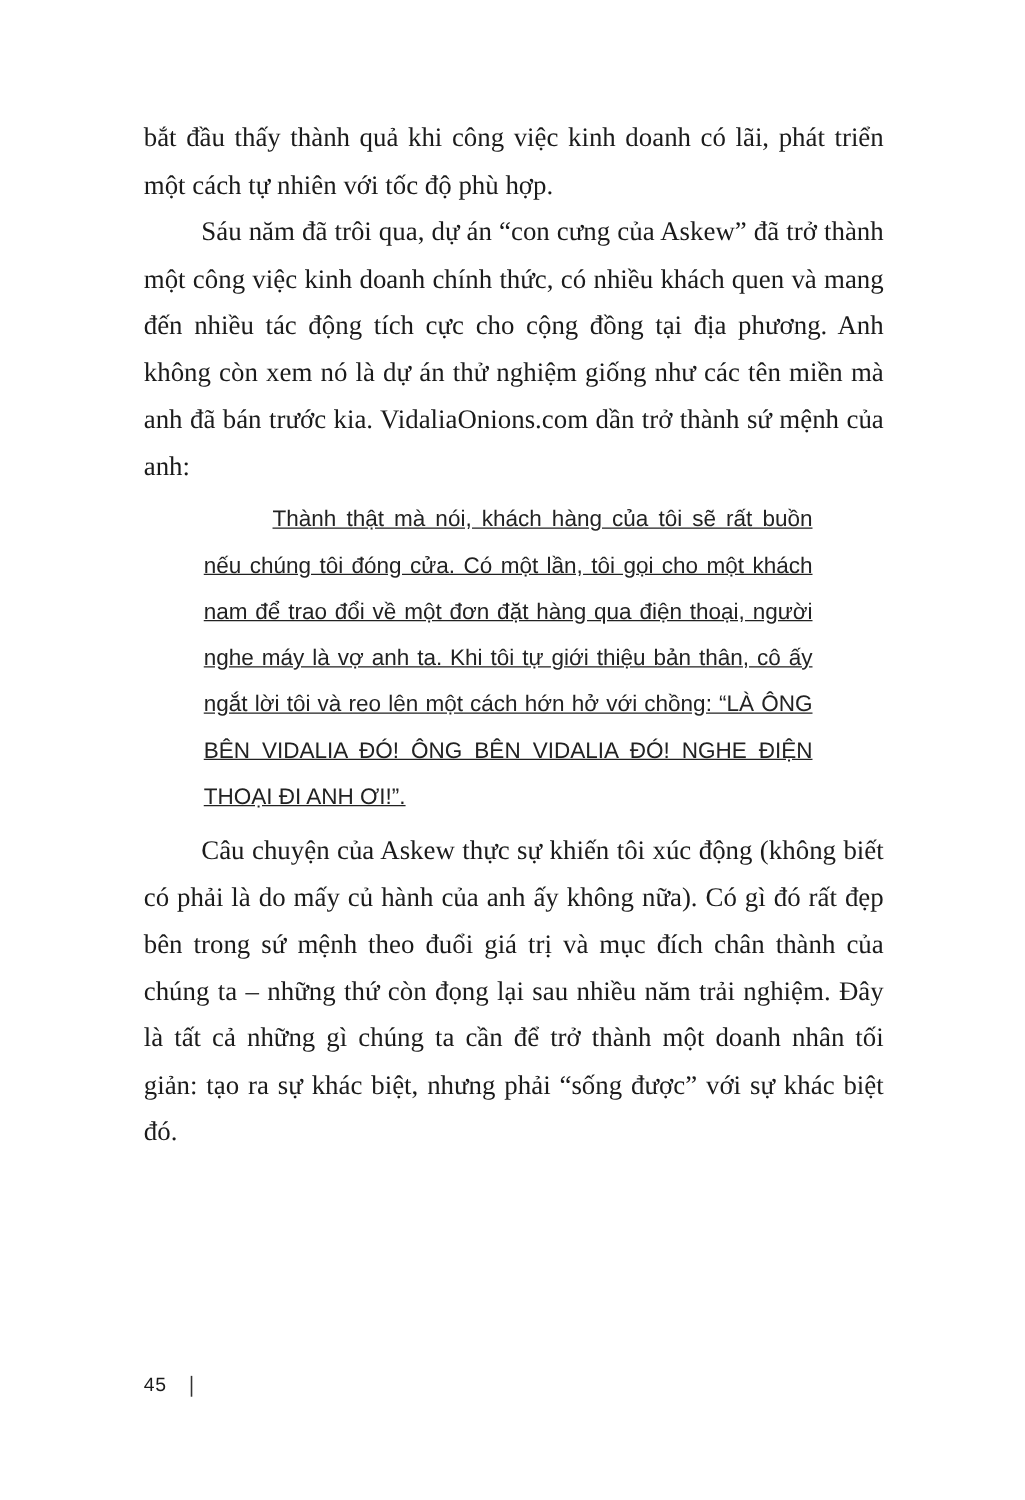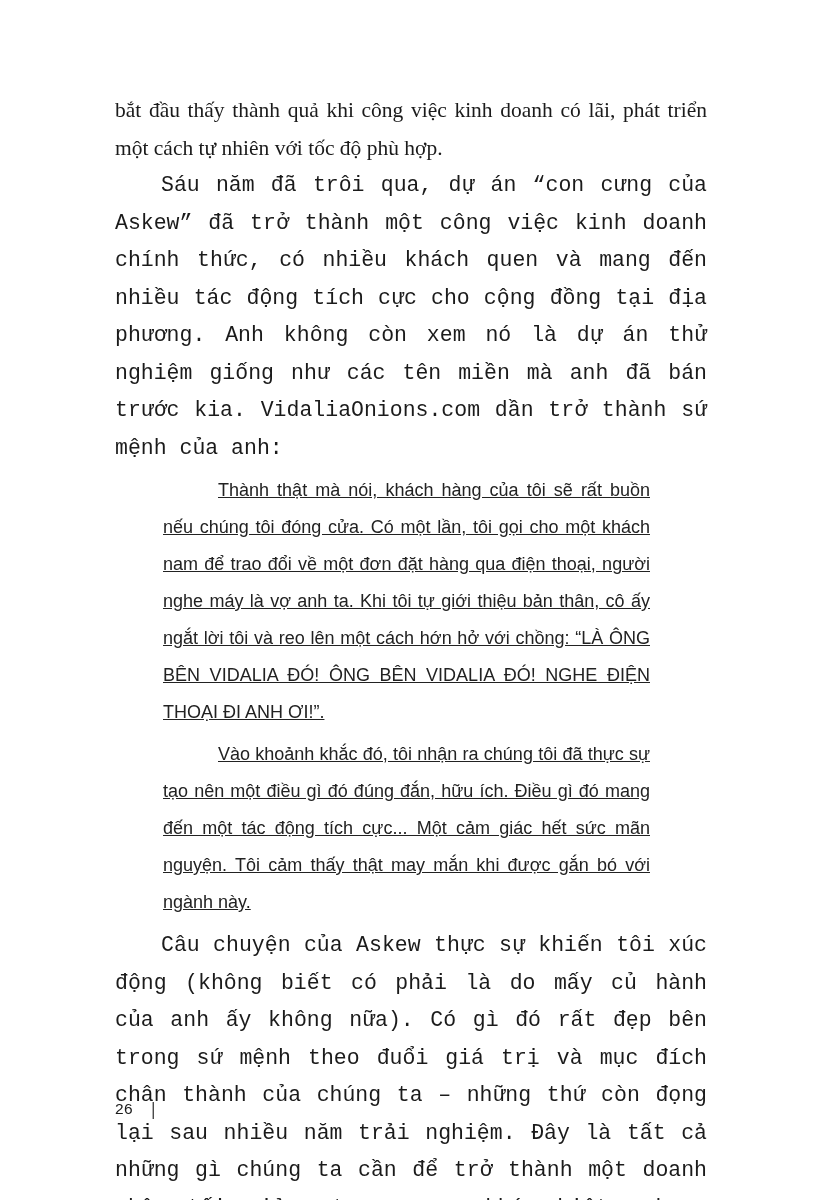--- a/index.html
+++ b/index.html
@@ -28,21 +28,20 @@
     p.serif {
       font-family: "Liberation Serif", "DejaVu Serif", serif;
       font-size: 21.5px;
       line-height: 37.5px;
       text-align: justify;
       color: #1b1b1b;
     }
 
     p.serif.indent {
       text-indent: 46px;
-      font-family: Liberation Mono, monospace;
     }
 
     .quote {
       margin: 5px 57px 6px 48px; 
       font-family: "Liberation Sans", "DejaVu Sans", sans-serif;
       font-size: 18px;
       line-height: 37px;
       text-align: justify;
       color: #222222;
     }
@@ -91,25 +90,24 @@
 <div class="page">
 
   <div class="body-text">
 
     <p class="serif">bắt đầu thấy thành quả khi công việc kinh doanh có lãi, phát triển một cách tự nhiên với tốc độ phù hợp.</p>
 
     <p class="serif indent">Sáu năm đã trôi qua, dự án “con cưng của Askew” đã trở thành một công việc kinh doanh chính thức, có nhiều khách quen và mang đến nhiều tác động tích cực cho cộng đồng tại địa phương. Anh không còn xem nó là dự án thử nghiệm giống như các tên miền mà anh đã bán trước kia. VidaliaOnions.com dần trở thành sứ mệnh của anh:</p>
 
     <div class="quote">
       <p>Thành thật mà nói, khách hàng của tôi sẽ rất buồn nếu chúng tôi đóng cửa. Có một lần, tôi gọi cho một khách nam để trao đổi về một đơn đặt hàng qua điện thoại, người nghe máy là vợ anh ta. Khi tôi tự giới thiệu bản thân, cô ấy ngắt lời tôi và reo lên một cách hớn hở với chồng: “LÀ ÔNG BÊN VIDALIA ĐÓ! ÔNG BÊN VIDALIA ĐÓ! NGHE ĐIỆN THOẠI ĐI ANH ƠI!”.</p>
-      <p>Vào khoảnh khắc đó, tôi nhận ra chúng tôi đã thực sự tạo nên một điều gì đó đúng đắn, hữu ích. Điều gì đó mang đến một tác động tích cực... Một cảm giác hết sức mãn nguyện. Tôi cảm thấy thật may mắn khi được gắn bó với ngành này.</p>
     </div>
 
     <p class="serif indent">Câu chuyện của Askew thực sự khiến tôi xúc động (không biết có phải là do mấy củ hành của anh ấy không nữa). Có gì đó rất đẹp bên trong sứ mệnh theo đuổi giá trị và mục đích chân thành của chúng ta – những thứ còn đọng lại sau nhiều năm trải nghiệm. Đây là tất cả những gì chúng ta cần để trở thành một doanh nhân tối giản: tạo ra sự khác biệt, nhưng phải “sống được” với sự khác biệt đó.</p>
 
   </div>
 
   <div class="footer">
-    <span class="page-number">26</span>
+    <span class="page-number">45</span>
     <span class="sep">|</span>
   </div>
 
 </div>
 
 </body></html>

